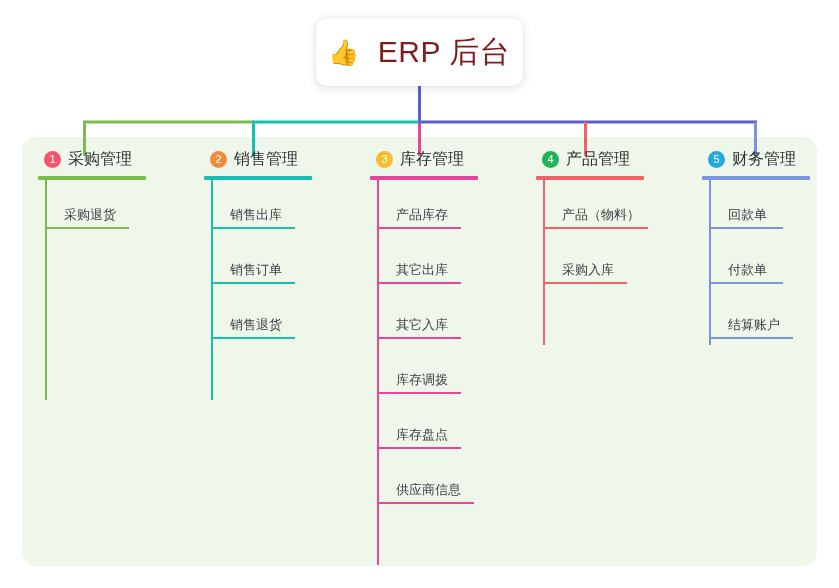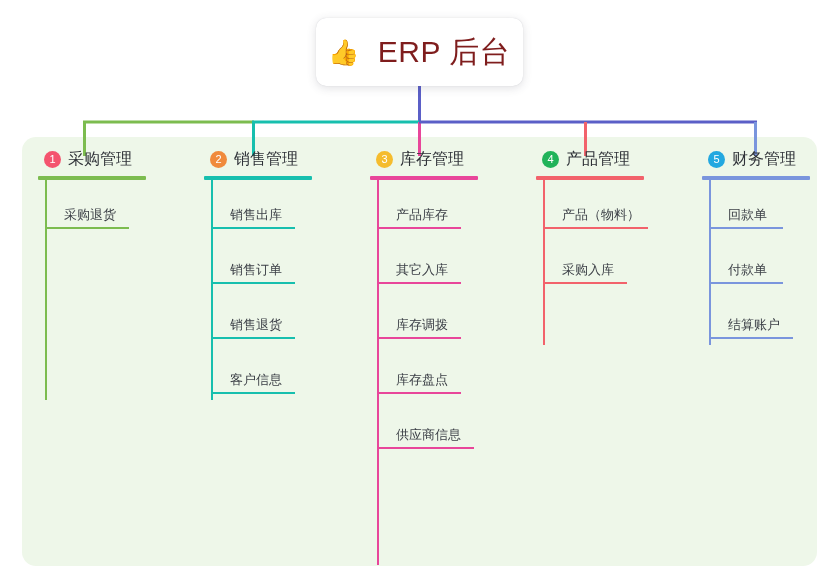--- a/index.html
+++ b/index.html
@@ -185,40 +185,40 @@
         <span class="item-rule" style="width: 84px; background: rgb(23, 191, 174);"></span>
       </div>
       <div class="item">
         <span class="item-label">销售订单</span>
         <span class="item-rule" style="width: 84px; background: rgb(23, 191, 174);"></span>
       </div>
       <div class="item">
         <span class="item-label">销售退货</span>
         <span class="item-rule" style="width: 84px; background: rgb(23, 191, 174);"></span>
       </div>
-      <div class="item">
-        <span class="item-label">客户信息</span>
-        <span class="item-rule" style="width: 84px; background: rgb(23, 191, 174);"></span>
-      </div>
     </div>
   </div>
 
   <div class="column" style="left:370px; top:148px; width:140px;">
     <div class="col-head">
       <span class="badge" style="background: rgb(245, 188, 46);">3</span>
       <span class="col-title">库存管理</span>
     </div>
     <div class="head-rule" style="width: 108px; background: rgb(232, 70, 154);"></div>
     <div class="items">
       <div class="spine" style="height: 385px; background: rgb(232, 70, 154);"></div>
       <div class="item">
         <span class="item-label">产品库存</span>
         <span class="item-rule" style="width: 84px; background: rgb(232, 70, 154);"></span>
       </div>
       <div class="item">
+        <span class="item-label">其它出库</span>
+        <span class="item-rule" style="width: 84px; background: rgb(232, 70, 154);"></span>
+      </div>
+      <div class="item">
         <span class="item-label">其它入库</span>
         <span class="item-rule" style="width: 84px; background: rgb(232, 70, 154);"></span>
       </div>
       <div class="item">
         <span class="item-label">库存调拨</span>
         <span class="item-rule" style="width: 84px; background: rgb(232, 70, 154);"></span>
       </div>
       <div class="item">
         <span class="item-label">库存盘点</span>
         <span class="item-rule" style="width: 84px; background: rgb(232, 70, 154);"></span>

